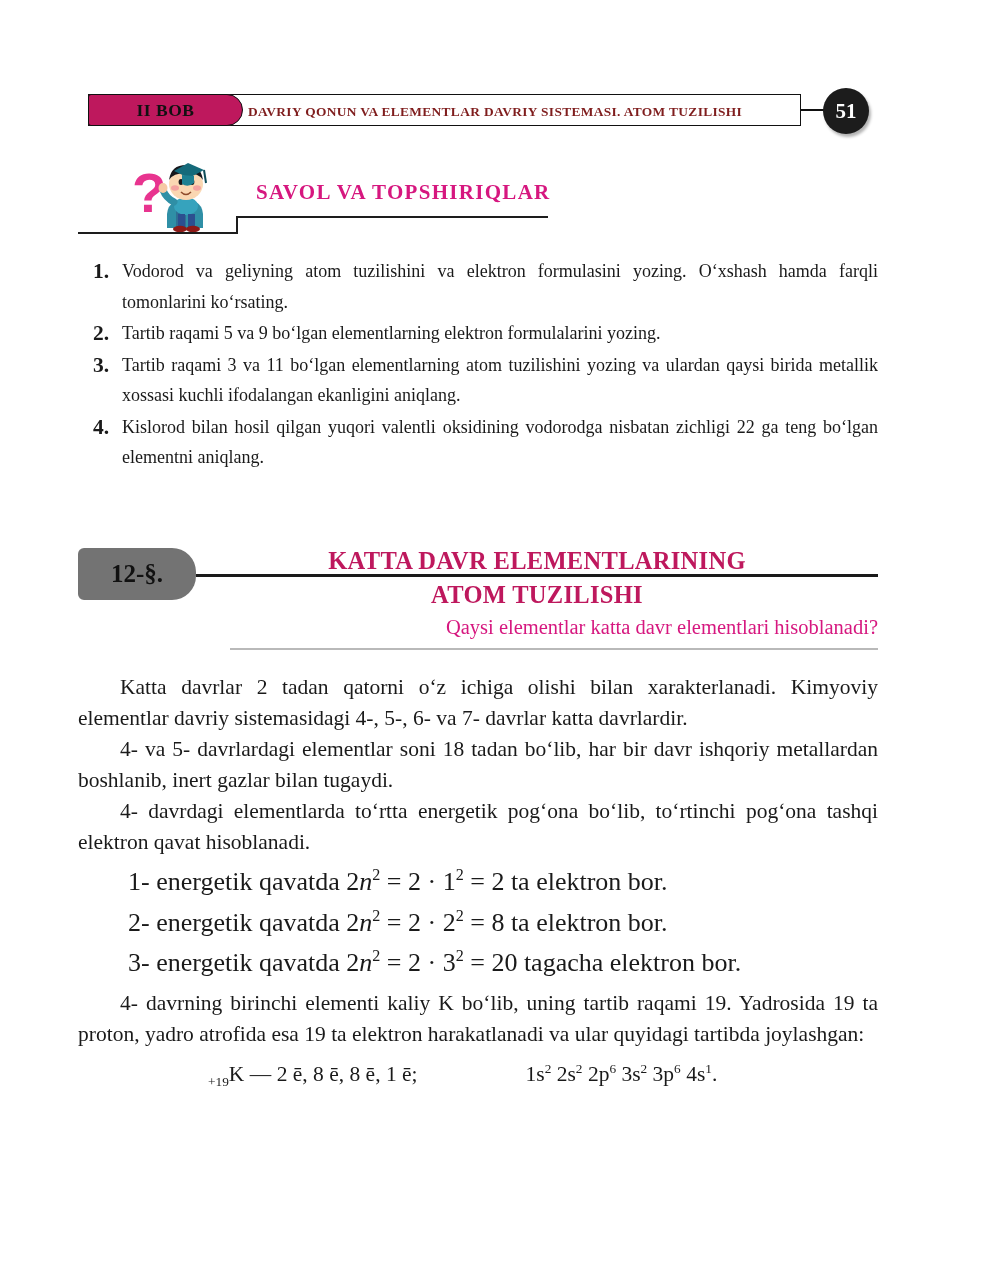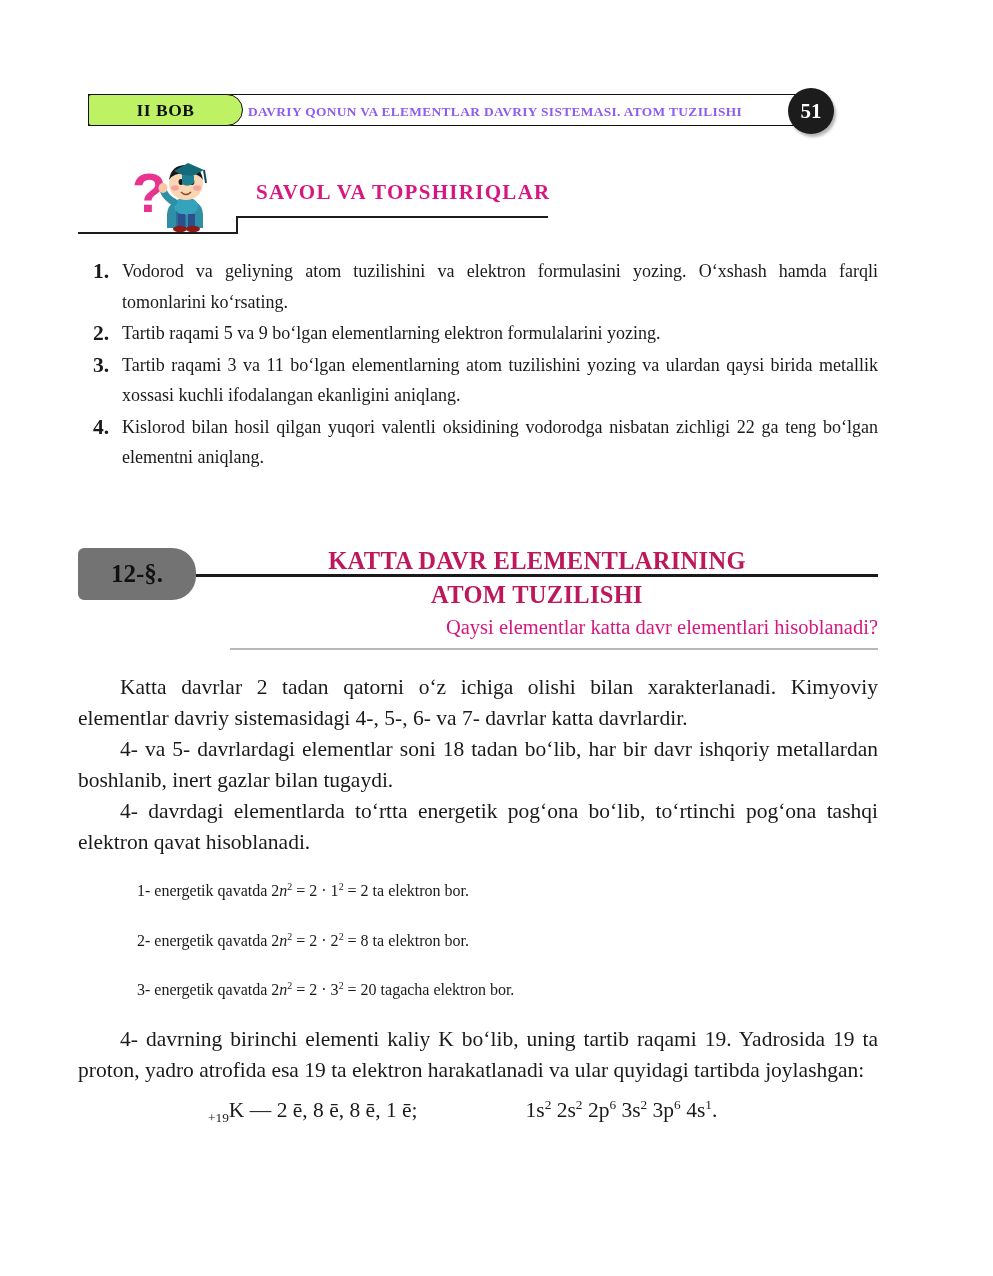--- a/index.html
+++ b/index.html
@@ -39,21 +39,21 @@
     border: 1.6px solid #111;
     background: #fff;
     box-sizing: border-box;
   }
   .chapter-badge {
     position: absolute;
     left: 0px;
     top: 0px;
     width: 155px;
     height: 32px;
-    background: #bef264;
+    background: #be185d;
     border: 1.6px solid #111;
     border-radius: 3px 16px 16px 3px;
     box-sizing: border-box;
     display: flex;
     align-items: center;
     justify-content: center;
     font-weight: bold;
     font-size: 17.5px;
     letter-spacing: 0.5px;
     color: #111;
@@ -62,36 +62,36 @@
   .header-title {
     position: absolute;
     left: 160px;
     top: 0;
     height: 36px;
     display: flex;
     align-items: center;
     font-size: 13.4px;
     font-weight: 600;
     letter-spacing: 0.35px;
-    color: #8b5cf6;
+    color: #7f1d1d;
     white-space: nowrap;
     font-variant: small-caps;
     text-transform: uppercase;
   }
   .header-connector {
     position: absolute;
     left: 713px;
     top: 15px;
     width: 30px;
     height: 2.4px;
     background: #111;
   }
   .page-number {
     position: absolute;
-    left: 700px;
+    left: 735px;
     top: -6px;
     width: 46px;
     height: 46px;
     border-radius: 50%;
     background: #1c1c1c;
     color: #fff;
     display: flex;
     align-items: center;
     justify-content: center;
     font-weight: bold;
@@ -251,24 +251,24 @@
   }
   .para {
     font-size: 21.5px;
     line-height: 31px;
     text-align: justify;
     text-justify: inter-word;
     text-indent: 42px;
     margin: 0;
   }
   .formula-line {
-    font-size: 16px;
+    font-size: 26px;
     line-height: 32.5px;
     text-indent: 42px;
-    margin: 17px;
+    margin: 8px;
     white-space: nowrap;
   }
   .formula-line em {
     font-style: italic;
   }
   sup, sub {
     font-size: 0.62em;
     line-height: 0;
   }
   sup { vertical-align: super; }

